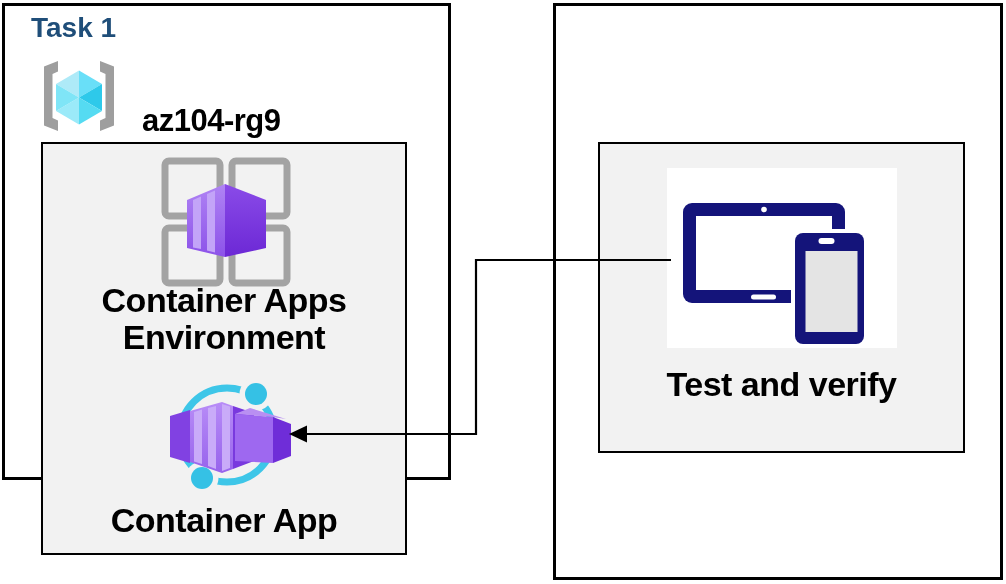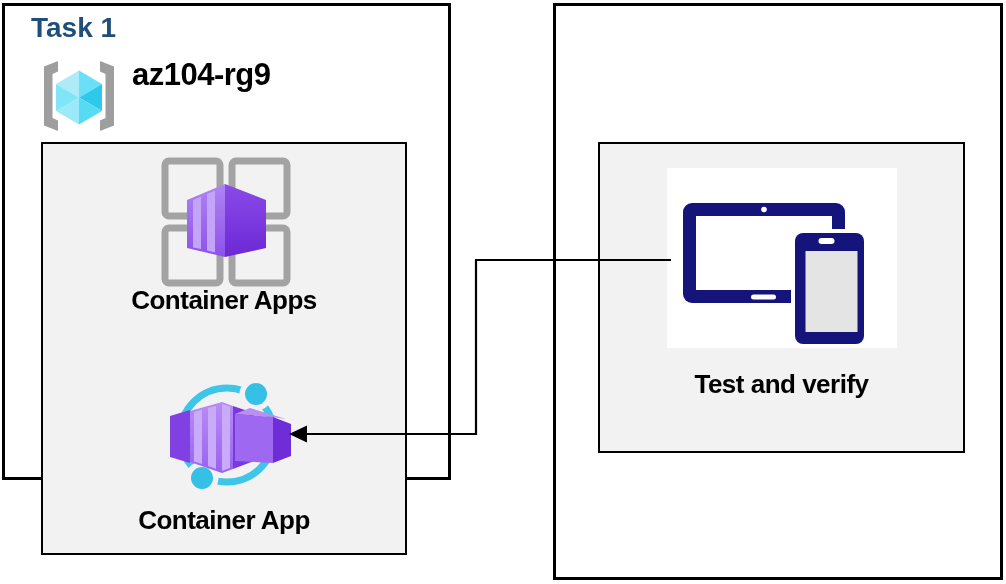--- a/index.html
+++ b/index.html
@@ -10,34 +10,34 @@
   .task-box{
     position:absolute;background:#ffffff;border:3px solid #000000;box-sizing:border-box;
   }
   #task1-box{left:2px;top:3px;width:449px;height:477px;}
   #task2-box{left:553px;top:3px;width:450px;height:577px;}
   .task-title{
     position:absolute;left:26px;top:5px;
     font-size:28px;font-weight:bold;color:#1F4E79;letter-spacing:0px;line-height:34px;
   }
   .rg-row{
-    position:absolute;left:30px;top:52px;display:flex;align-items:flex-start;gap:9px;
+    position:absolute;left:30px;top:52px;display:flex;align-items:flex-end;gap:19px;
   }
   .rg-label{
     font-size:31px;font-weight:bold;color:#000000;line-height:34px;letter-spacing:-0.5px;
   }
   .inner-panel{
     position:absolute;background:#F2F2F2;border:2px solid #000000;box-sizing:border-box;
   }
   #inner-panel-1{left:36px;top:136px;width:366px;height:413px;}
   #inner-panel-2{left:42px;top:136px;width:367px;height:311px;padding-left:16px;}
   .abs{position:absolute;}
   .icon-label{
     position:absolute;left:0;width:100%;text-align:center;
-    font-size:26px;font-weight:bold;color:#000000;line-height:37px;letter-spacing:-0.5px;
+    font-size:34px;font-weight:bold;color:#000000;line-height:37px;letter-spacing:-0.5px;
   }
   #env-label{top:138px;}
   #app-label{top:358px;}
   #verify-label{top:222px;}
   .white-panel{
     position:absolute;left:67px;top:24px;width:230px;height:180px;background:#ffffff;
   }
   #connector-overlay{
     position:absolute;left:0;top:0;width:1006px;height:584px;pointer-events:none;z-index:5;
   }
@@ -88,20 +88,21 @@
           </defs>
           <polygon points="28,44 66,28 66,101 28,92" fill="url(#envL)"></polygon>
           <polygon points="34,44 42,40.5 42,93 34,91.5" fill="#C3A4F8"></polygon>
           <polygon points="48,38 56,34.5 56,96.5 48,94.5" fill="#C3A4F8"></polygon>
           <polygon points="66,28 107,44 107,92 66,101" fill="url(#envR)"></polygon>
         </svg>
       </span>
 
       <div class="icon-label" id="env-label">
         <div>Container Apps</div>
+        <div>Environment</div>
       </div>
 
       <span class="abs" style="left:117px;top:231px;">
         <svg width="134" height="124" viewBox="0 0 134 124">
           <defs>
             <linearGradient id="appL" x1="0" y1="0" x2="0" y2="1">
               <stop offset="0" stop-color="#B88CF7"></stop>
                 <stop offset="1" stop-color="#9763EC"></stop>
             </linearGradient>
           </defs>

